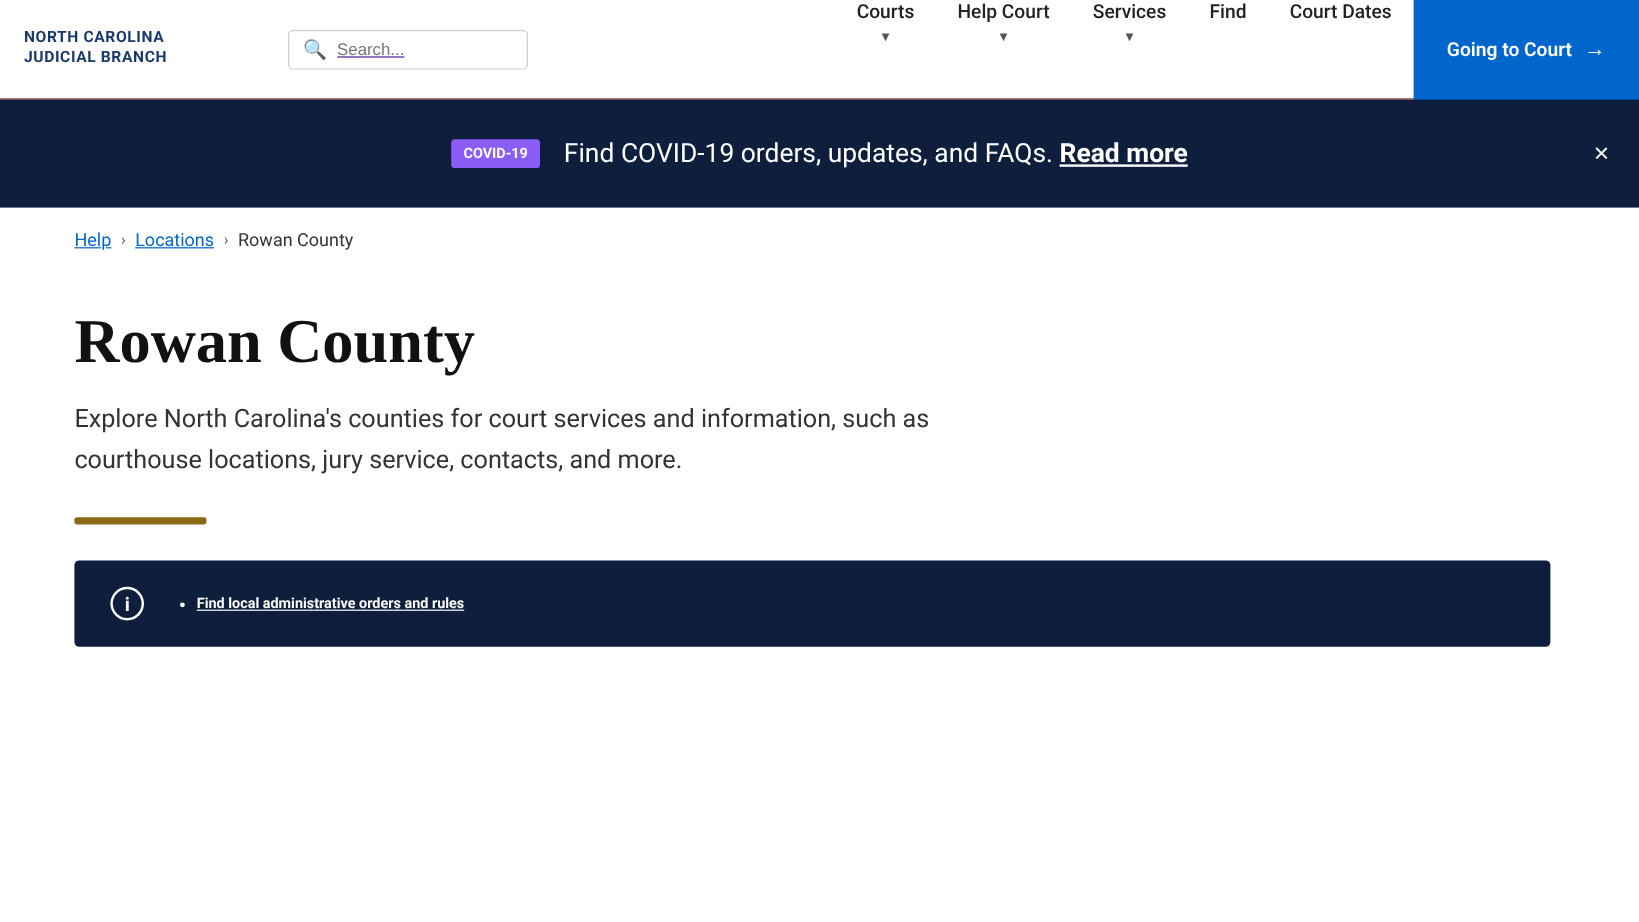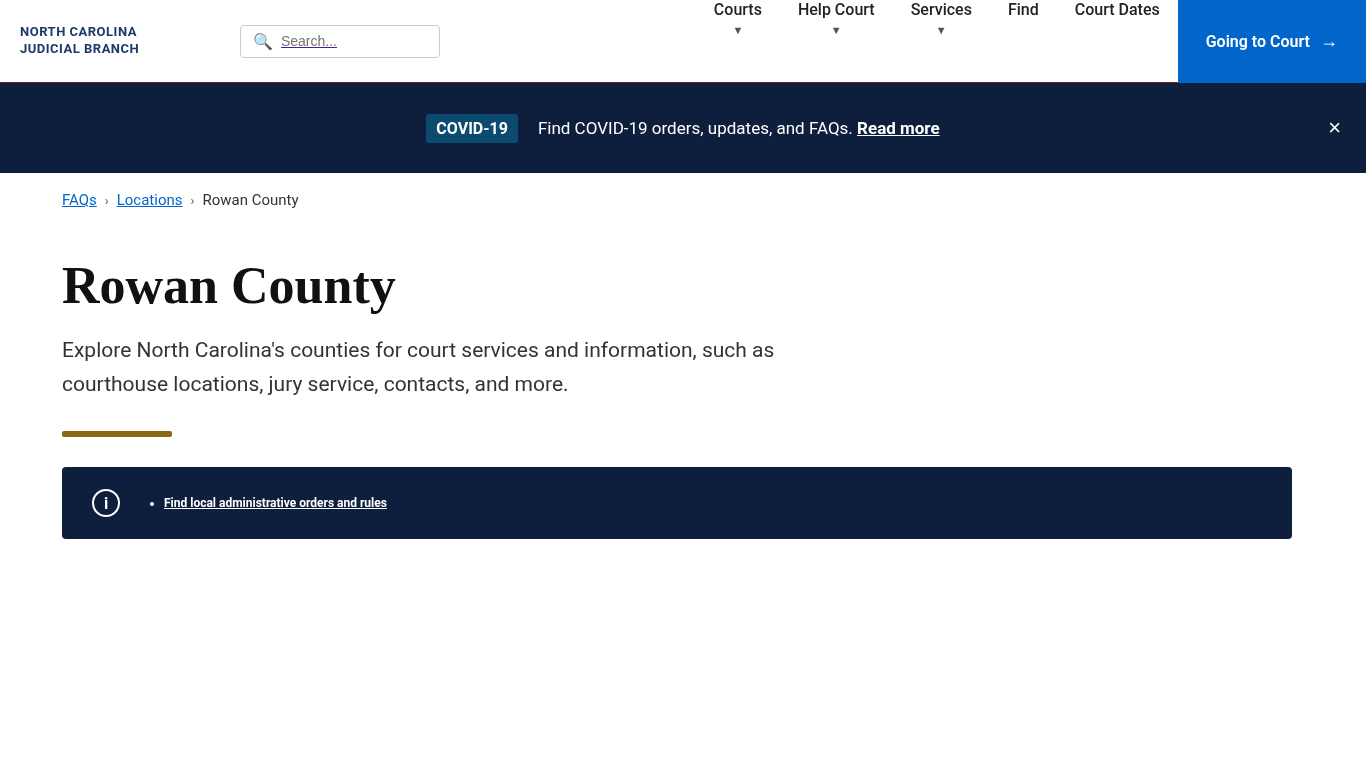--- a/index.html
+++ b/index.html
@@ -120,33 +120,33 @@
       background: #0d1f3c;
       display: flex;
       align-items: center;
       justify-content: center;
       padding: 20px 40px;
       position: relative;
       min-height: 90px;
     }
 
     .covid-badge {
-      background: #0c4a6e;
-      color: #ffffff;
-      font-size: 16px;
+      background: #8b5cf6;
+      color: #ffffff;
+      font-size: 12px;
       font-weight: 700;
       padding: 5px 10px;
       border-radius: 3px;
       margin-right: 20px;
       white-space: nowrap;
     }
 
     .covid-text {
       color: #ffffff;
-      font-size: 17px;
+      font-size: 22px;
     }
 
     .covid-text a {
       color: #ffffff;
       font-weight: 700;
       text-decoration: underline;
     }
 
     .close-btn {
       position: absolute;
@@ -305,21 +305,21 @@
 <div class="covid-banner">
   <span class="covid-badge">COVID-19</span>
   <div class="covid-text">
     <span>Find COVID-19 orders, updates, and FAQs.</span>
     <a>Read more</a>
   </div>
   <button class="close-btn">×</button>
 </div>
 
 <nav class="breadcrumb">
-  <a class="breadcrumb-link">FAQs</a>
+  <a class="breadcrumb-link">Help</a>
   <span class="breadcrumb-separator">›</span>
   <a class="breadcrumb-link">Locations</a>
   <span class="breadcrumb-separator">›</span>
   <span class="breadcrumb-current">Rowan County</span>
 </nav>
 
 <main class="main-content">
   <h1 class="page-title">Rowan County</h1>
   <p class="page-description">Explore North Carolina's counties for court services and information, such as courthouse locations, jury service, contacts, and more.</p>
   <div class="divider-accent"></div>

